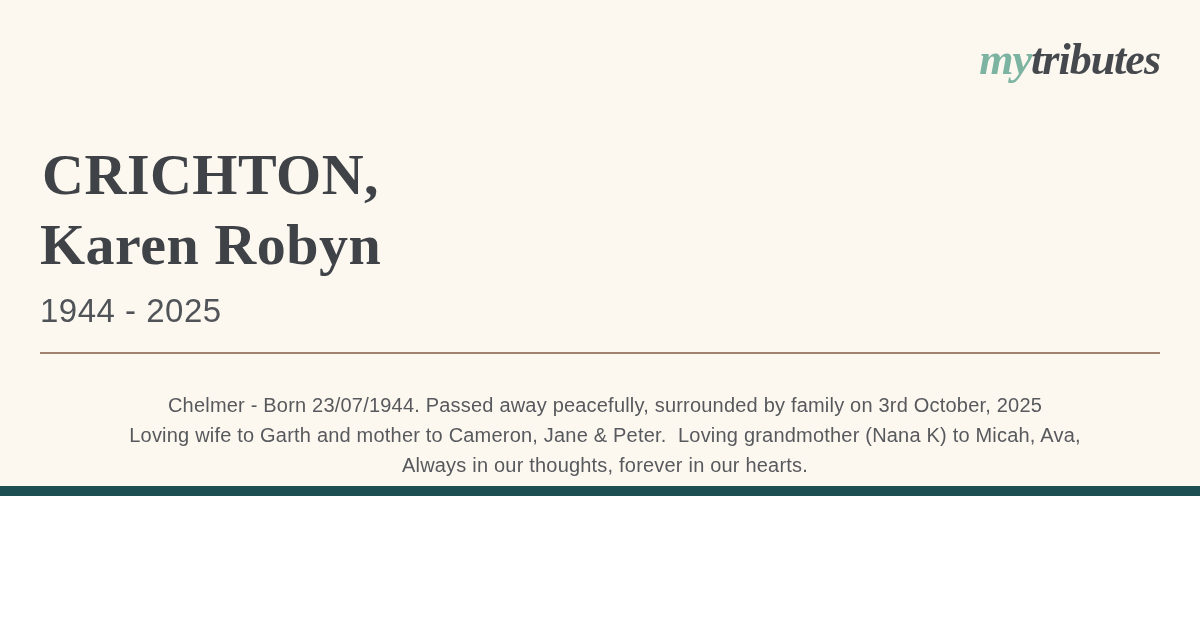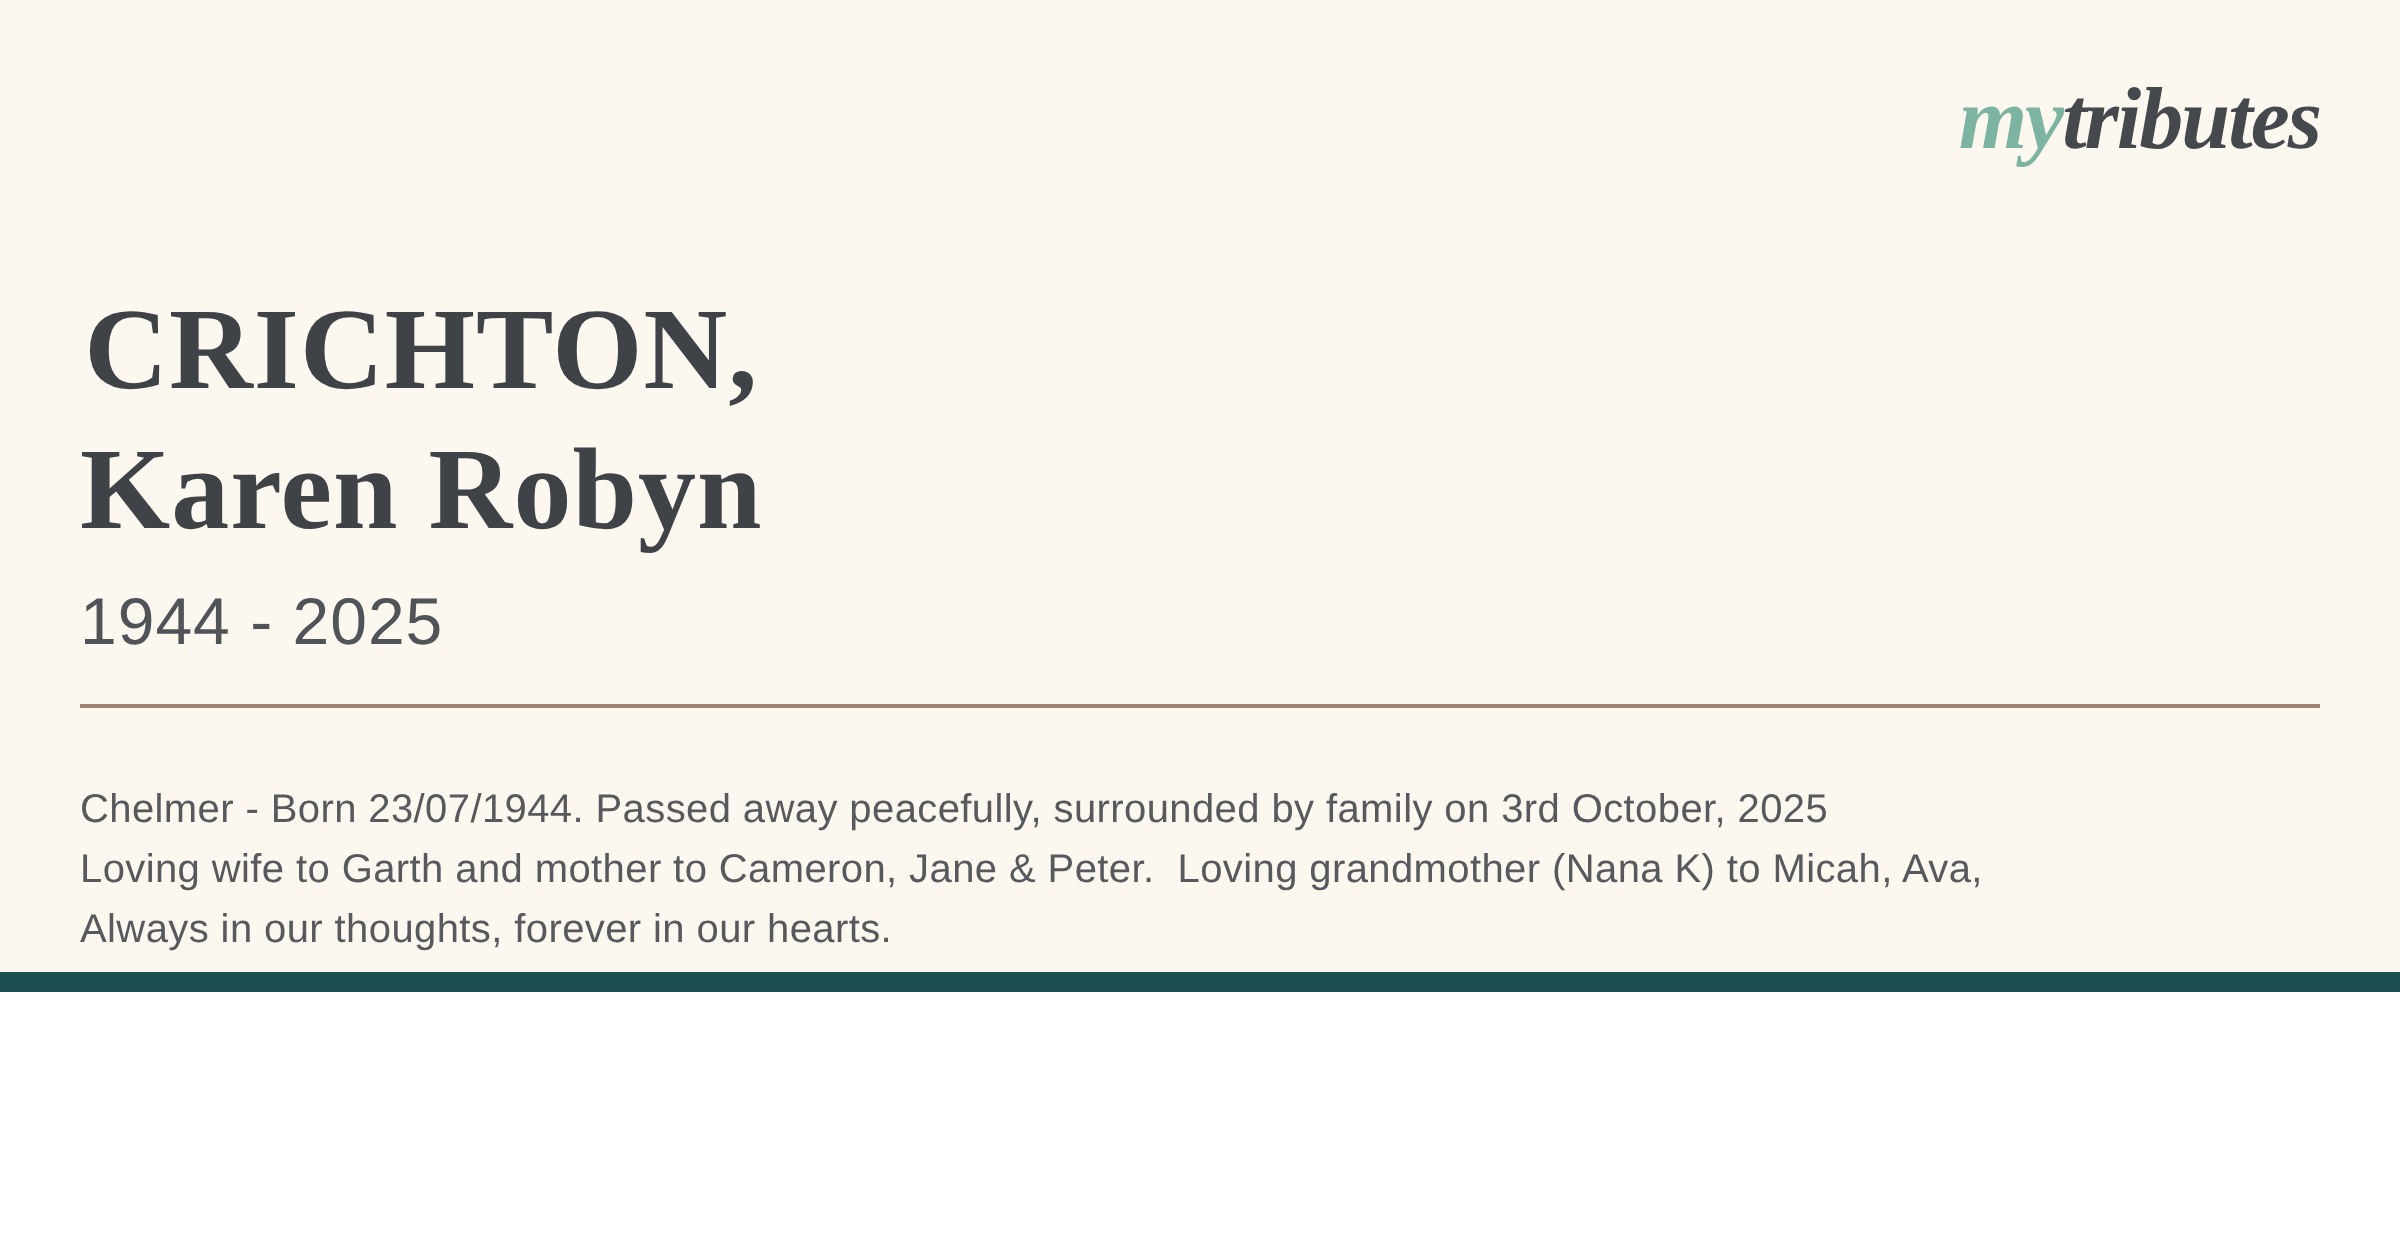--- a/index.html
+++ b/index.html
@@ -69,21 +69,21 @@
   }
   .notice{
     position:absolute;
     top:390px;left:40px;
     width:1130px;
     font-size:20px;
     line-height:30px;
     color:var(--gray);
     letter-spacing:0.2px;
   }
-  .notice .line{white-space:pre-wrap;}
+  .notice .line{white-space:pre-wrap;text-align:center;}
   .footer-bar{
     position:absolute;
     left:0;bottom:0;
     width:1200px;height:10px;
     background:var(--bar);
   }
 </style>
 </head>
 <body>
 

